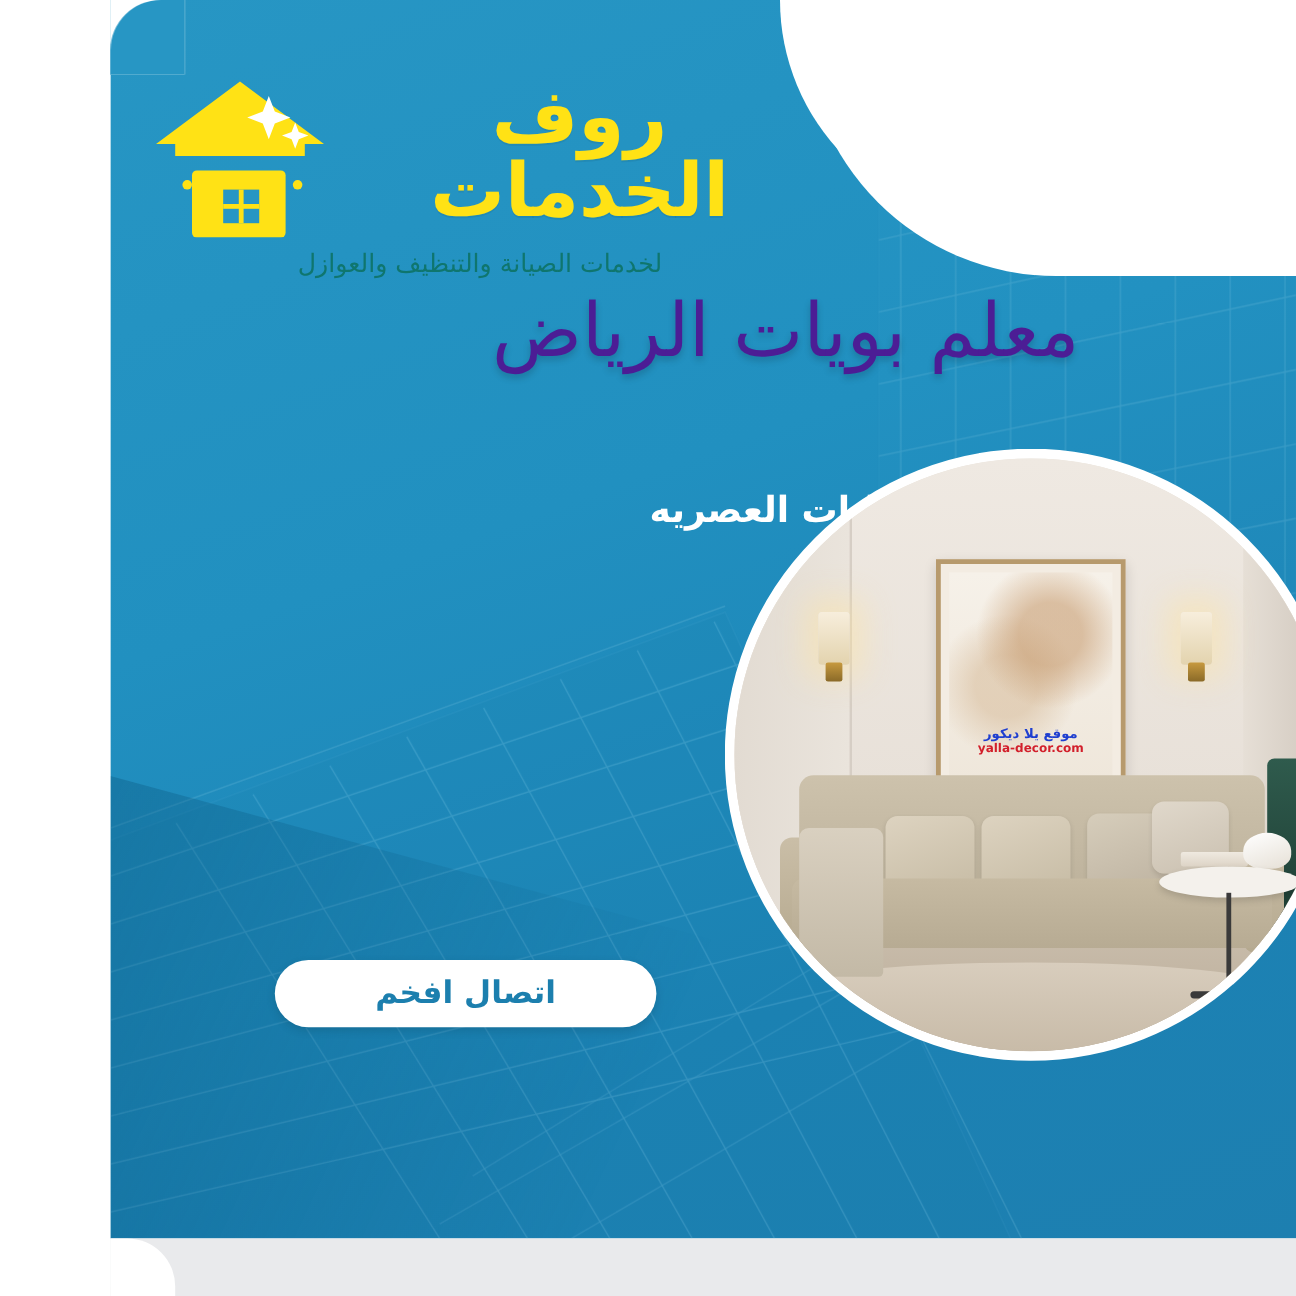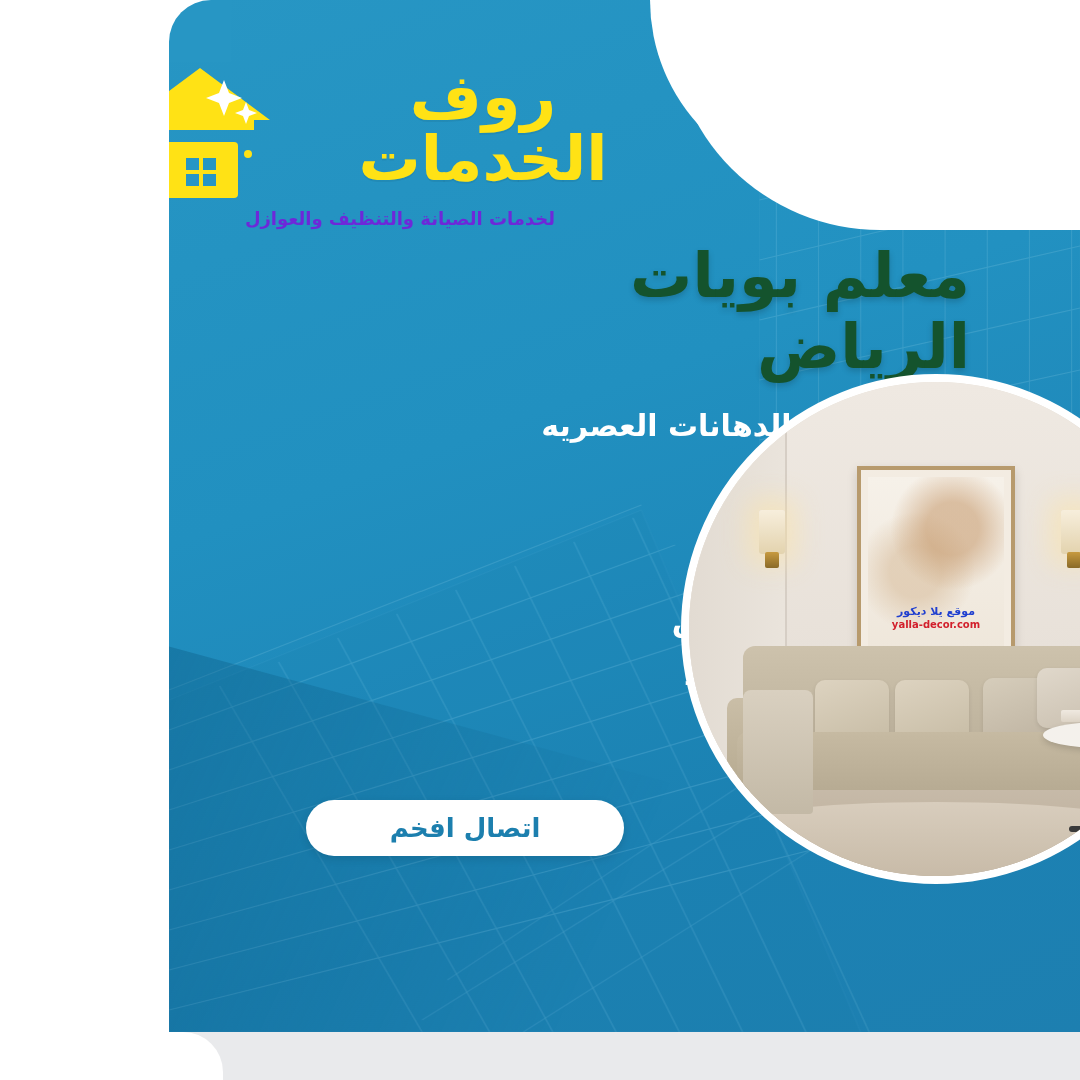--- a/index.html
+++ b/index.html
@@ -6,21 +6,21 @@
     margin: 0;
     padding: 0;
     background: #ffffff;
   }
   body {
     font-family: "DejaVu Sans", "Liberation Sans", sans-serif;
   }
 
   .canvas {
     position: relative;
-    width: 911px;
+    width: 988px;
     height: 1080px;
     overflow: hidden;
     background: #ffffff;
   }
 
   
   .bg-base {
     position: absolute;
     inset: 0 0 48px 0;
     background: linear-gradient(160deg, #2796c4 0%, #2190c0 40%, #1c82b4 75%, #1d7fb0 100%);
@@ -110,36 +110,36 @@
     font-size: 62px;
     font-weight: 700;
     color: #ffe215;
     letter-spacing: -1px;
     line-height: 1;
     text-shadow: 0 2px 0 rgba(0,0,0,.06);
   }
   .logo-mark { width: 160px; height: 140px; flex: 0 0 auto; }
   .logo-sub {
     margin-top: 10px;
-    font-size: 18px;
-    font-weight: 700;
-    color: #6d28d9;
+    font-size: 21px;
+    font-weight: 400;
+    color: #0f766e;
     letter-spacing: 0;
   }
 
   
   .headline {
     position: absolute;
     top: 240px;
     right: 110px;
     width: 560px;
-    text-align: right;
+    text-align: left;
     font-size: 62px;
-    font-weight: 700;
-    color: #14532d;
+    font-weight: 400;
+    color: #4c1d95;
     line-height: 1.15;
     text-shadow: 0 3px 6px rgba(0,0,0,.18);
   }
 
   
   .subhead {
     position: absolute;
     top: 405px;
     right: 120px;
     width: 420px;

